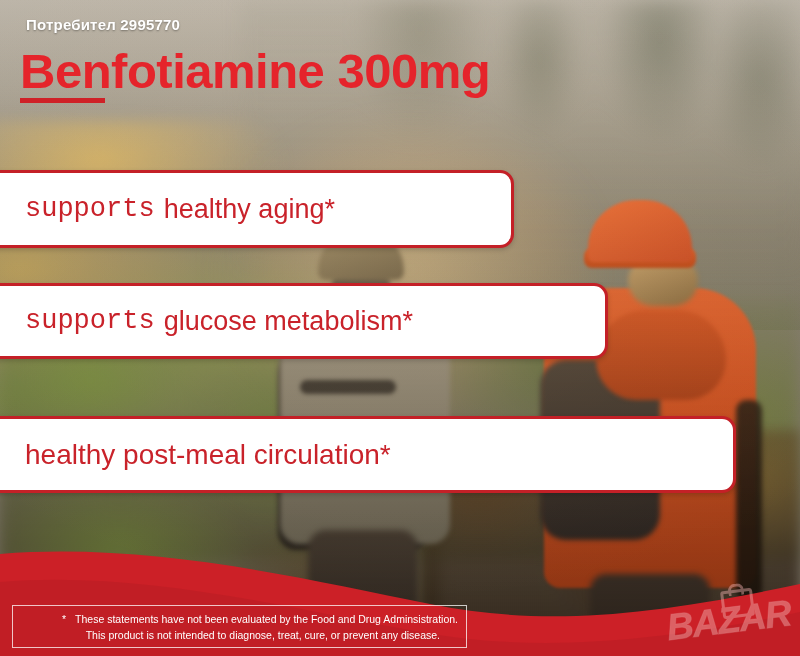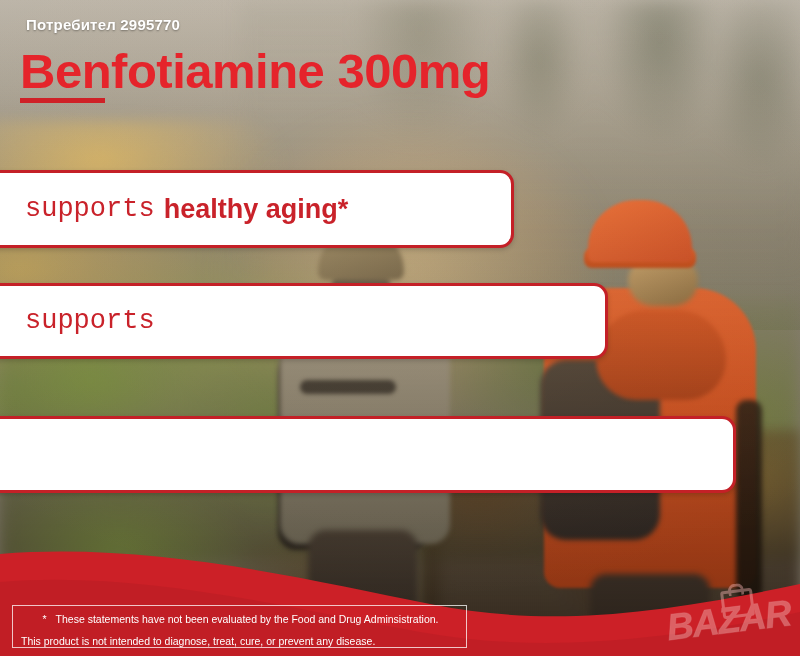--- a/index.html
+++ b/index.html
@@ -233,21 +233,21 @@
     background: #ffffff;
     border: 3px solid #c42027;
     border-radius: 14px;
     box-sizing: border-box;
     padding-left: 36px;
     color: #c9222a;
     white-space: nowrap;
     box-shadow: 0 2px 5px rgba(0,0,0,.18);
   }
   .claim .light { font-weight: normal; font-family: Liberation Mono, monospace; }
-  .claim .strong { font-weight: bold; }
+  .claim .strong { font-weight: normal; }
   .claim .light + .strong { margin-left: .34em; }
 
   .claim-1 { top: 170px; width: 528px; height: 78px; font-size: 27px; }
   .claim-2 { top: 283px; width: 622px; height: 76px; font-size: 27px; }
   .claim-3 { top: 416px; width: 750px; height: 77px; font-size: 28px; }
 
   
   .wave {
     position: absolute;
     left: 0; right: 0; bottom: 0; height: 130px;
@@ -259,23 +259,23 @@
     position: absolute;
     left: 12px; top: 605px;
     width: 455px; height: 43px;
     border: 1px solid rgba(255,255,255,.75);
     box-sizing: border-box;
     color: #ffffff;
     font-size: 10.5px;
     line-height: 1.55;
     padding: 5px 8px 0 8px;
   }
-  .disclaimer .line-1 { display: block; text-align: center; padding-left: 2px; }
+  .disclaimer .line-1 { display: block; text-align: right; padding-left: 2px; }
   .disclaimer .line-1 .star { margin-right: 9px; }
-  .disclaimer .line-2 { display: block; text-align: left; padding-right: 18px; margin-top: 6px; }
+  .disclaimer .line-2 { display: block; text-align: right; padding-right: 18px; }
 
   
   .bazar {
     position: absolute;
     right: 14px; bottom: 14px;
     width: 120px; height: 52px;
     transform: rotate(-7deg);
     opacity: .45;
   }
   .bazar-text {
@@ -347,23 +347,25 @@
   <div class="headline">Benfotiamine 300mg</div>
   <div class="headline-rule"></div>
 
   <div class="claim claim-1">
     <span class="light">supports</span>
     <span class="strong">healthy aging*</span>
   </div>
 
   <div class="claim claim-2">
     <span class="light">supports</span>
+    <span class="strong">glucose metabolism*</span>
   </div>
 
   <div class="claim claim-3">
+    <span class="strong">healthy post-meal circulation*</span>
   </div>
 
   <div class="wave">
     <svg viewBox="0 0 800 130" preserveAspectRatio="none">
       <path d="M0,28 C150,16 300,52 430,78 C540,100 640,92 800,58 L800,130 L0,130 Z" fill="#cc2027"></path>
       <path d="M0,56 C140,44 290,82 420,106 C530,126 650,118 800,86 L800,130 L0,130 Z" fill="#b81d24" opacity="0.55"></path>
     </svg>
   </div>
 
   <div class="disclaimer">

